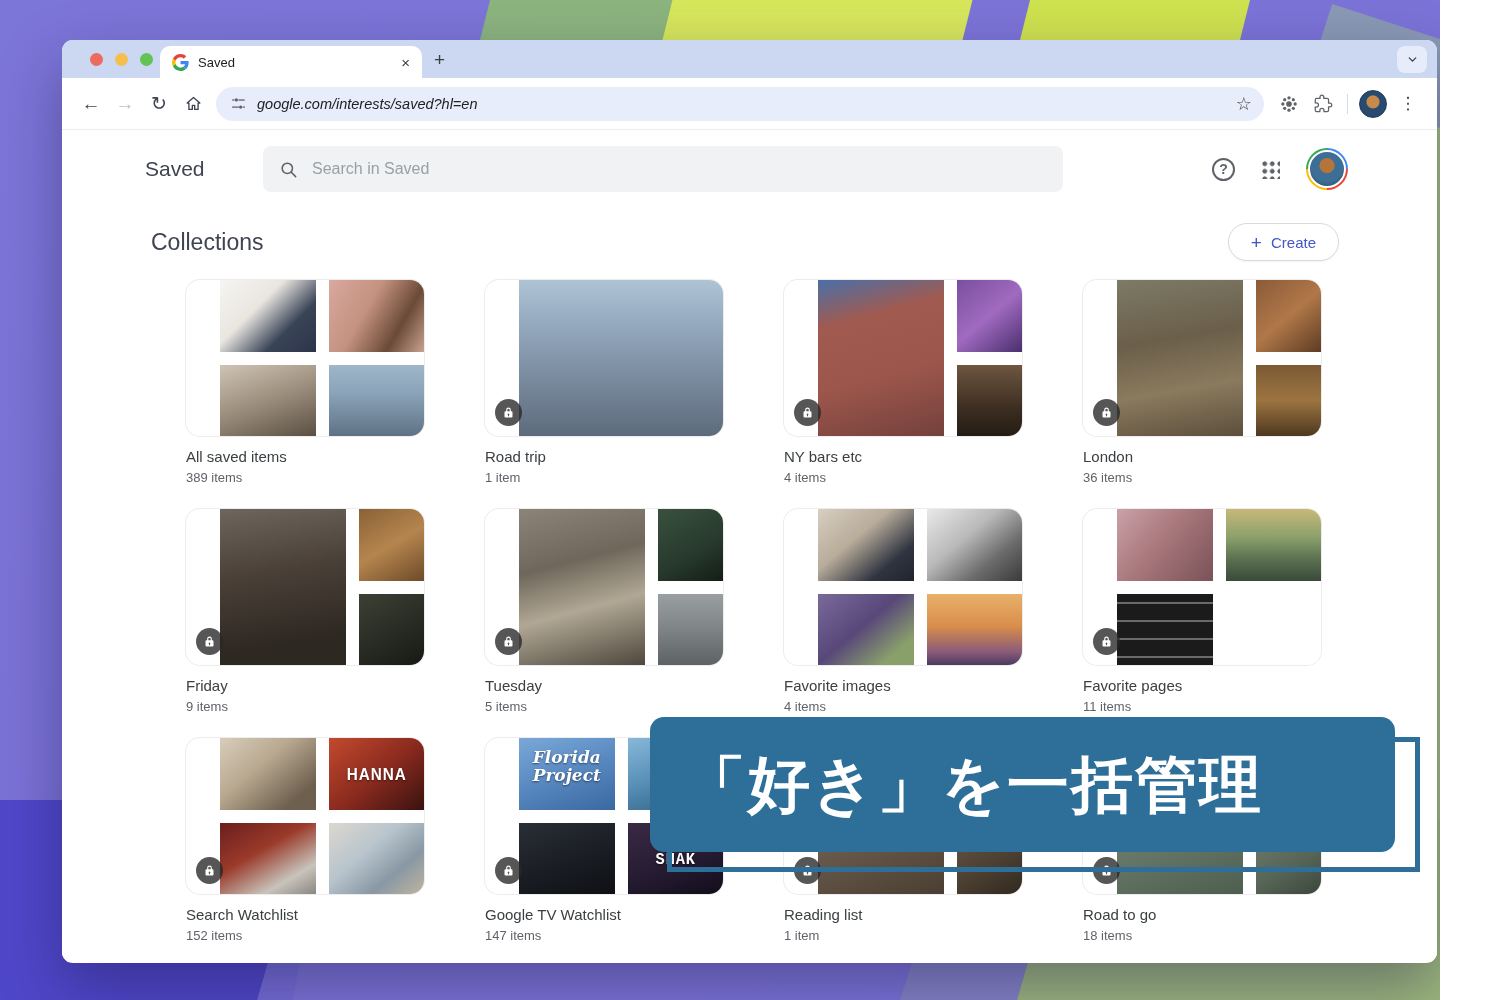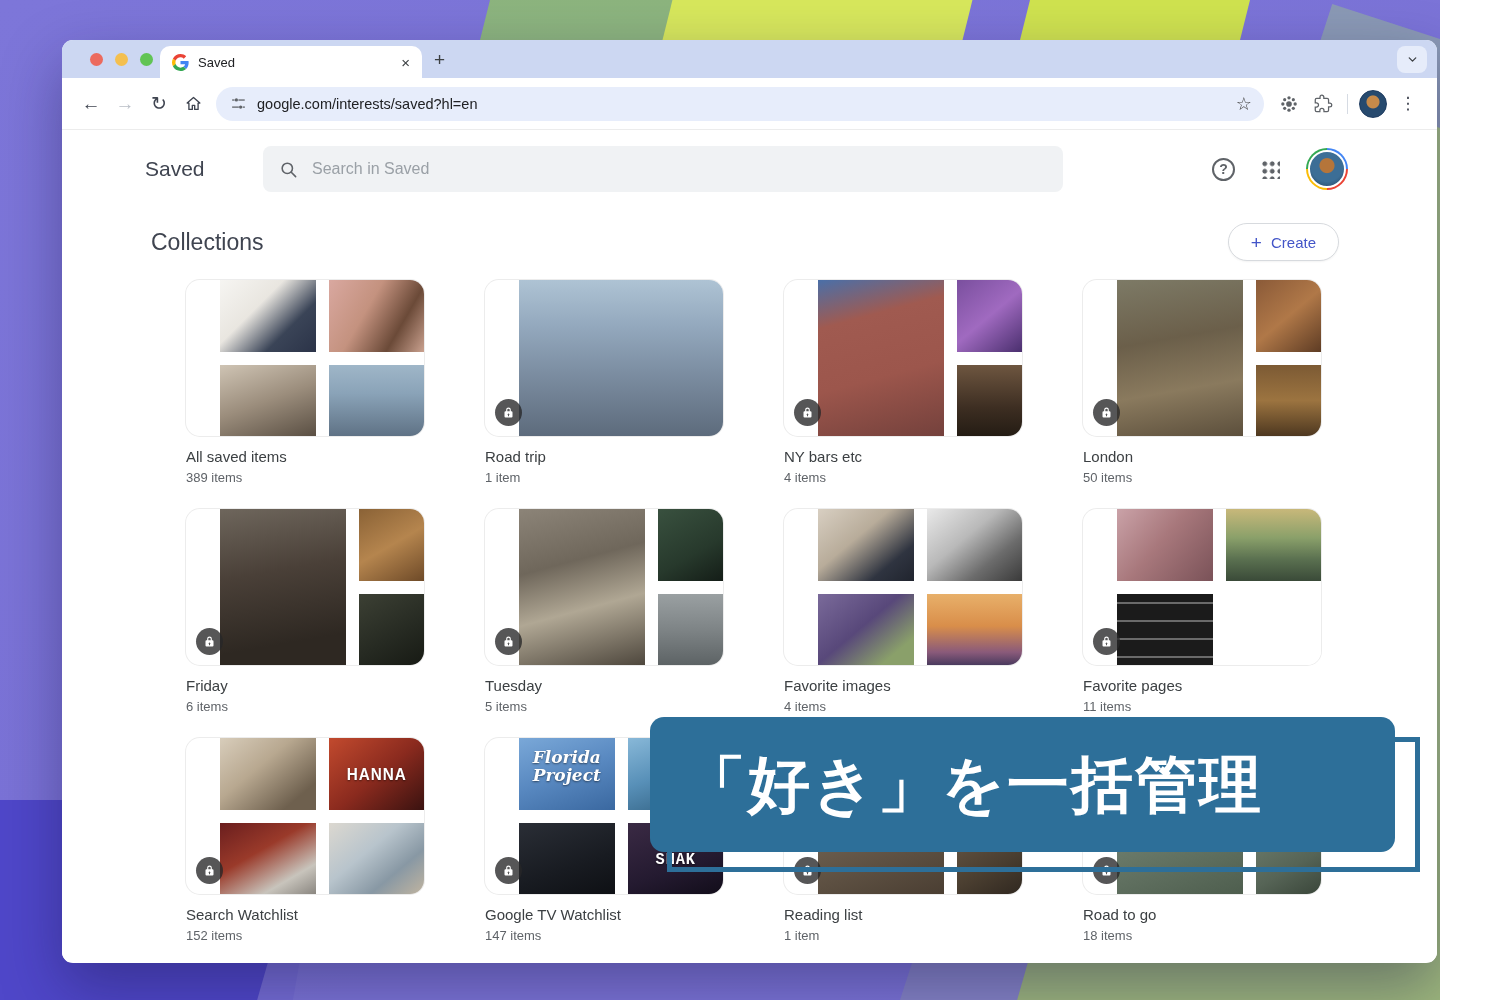--- a/index.html
+++ b/index.html
@@ -27,21 +27,21 @@
   .tab { position:absolute; left:98px; top:6px; width:262px; height:32px; background:#fff; border-radius:10px 10px 0 0; display:flex; align-items:center; padding:0 12px; gap:9px; }
   .tab-title { font-size:13px; color:#202124; flex:1; }
   .tab-close { font-size:15px; color:#3c4043; cursor:default; }
   .newtab-btn { position:absolute; left:372px; top:10px; font-size:19px; color:#3c4043; line-height:20px; }
   .tabstrip-chevron { position:absolute; right:10px; top:6px; width:30px; height:27px; background:#e6ecfa; border-radius:8px; display:flex; align-items:center; justify-content:center; color:#3c4043; }
 
   .toolbar { height:52px; background:#fff; display:flex; align-items:center; padding:0 12px; border-bottom:1px solid #ececec; }
   .tb-btn { width:34px; height:34px; display:flex; align-items:center; justify-content:center; font-size:19px; color:#3f4450; border-radius:50%; }
   .tb-btn.disabled { color:#b9bec6; }
   .urlpill { flex:1; height:34px; margin:0 8px 0 6px; background:#e7edfb; border-radius:17px; display:flex; align-items:center; padding:0 6px 0 14px; gap:10px; }
-  .url-text { flex:1; font-size:14.5px; color:#202124; }
+  .url-text { flex:1; font-size:14.5px; color:#202124;font-style:italic; }
   .star { font-size:18px; color:#444; padding-right:6px; }
   .tb-divider { width:1px; height:20px; background:#d6dbe3; margin:0 7px; }
   .tb-avatar { width:28px; height:28px; border-radius:50%; background:radial-gradient(circle at 50% 42%, #c78a4a 0 6px, #274a6e 7px 100%); border:1px solid #1d3a5f; margin:0 4px; }
   .kebab { font-size:17px; color:#3f4450; letter-spacing:0; }
 
   
   .page { position:relative; height:832px; background:#fff; padding:0 89px; }
   .page-header { display:flex; align-items:center; height:78px; }
   .app-title { font-size:21px; color:#3f4450; margin-left:-6px; width:118px; }
   .searchbar { width:800px; height:46px; background:#f0f2f4; border-radius:8px; display:flex; align-items:center; padding:0 16px; gap:14px; }
@@ -256,37 +256,37 @@
                 <div class="tile" style="background: linear-gradient(140deg, rgb(138, 90, 56), rgb(176, 120, 72) 50%, rgb(94, 60, 36));"></div>
                 <div class="tile" style="background: linear-gradient(rgb(124, 90, 52), rgb(156, 116, 64) 50%, rgb(78, 56, 32));"></div>
               </div>
               <div class="lock">
                 <svg width="13" height="13" viewBox="0 0 24 24">
                   <path fill="#fff" d="M12 2.8a4.3 4.3 0 0 0-4.3 4.3v2.7H6.6a2 2 0 0 0-2 2v7.4a2 2 0 0 0 2 2h10.8a2 2 0 0 0 2-2v-7.4a2 2 0 0 0-2-2h-1.1V7.1A4.3 4.3 0 0 0 12 2.8zm-2.2 7V7.1a2.2 2.2 0 1 1 4.4 0v2.7H9.8zM12 14a1.7 1.7 0 0 1 .9 3.1v1.6h-1.8v-1.6A1.7 1.7 0 0 1 12 14z"></path>
                 </svg>
               </div>
             </div>
             <div class="card-title">London</div>
-            <div class="card-count">50 items</div>
+            <div class="card-count">36 items</div>
           </div>
           <div class="card-wrap">
             <div class="card">
               <div class="tiles leftBig">
                 <div class="tile" style="background: linear-gradient(170deg, rgb(110, 102, 92), rgb(74, 64, 56) 40%, rgb(46, 40, 34) 82%);"></div>
                 <div class="tile" style="background: linear-gradient(150deg, rgb(138, 98, 54), rgb(181, 133, 78) 50%, rgb(110, 74, 40));"></div>
                 <div class="tile" style="background: linear-gradient(150deg, rgb(60, 64, 52), rgb(38, 42, 34) 58%, rgb(23, 26, 20));"></div>
               </div>
               <div class="lock">
                 <svg width="13" height="13" viewBox="0 0 24 24">
                   <path fill="#fff" d="M12 2.8a4.3 4.3 0 0 0-4.3 4.3v2.7H6.6a2 2 0 0 0-2 2v7.4a2 2 0 0 0 2 2h10.8a2 2 0 0 0 2-2v-7.4a2 2 0 0 0-2-2h-1.1V7.1A4.3 4.3 0 0 0 12 2.8zm-2.2 7V7.1a2.2 2.2 0 1 1 4.4 0v2.7H9.8zM12 14a1.7 1.7 0 0 1 .9 3.1v1.6h-1.8v-1.6A1.7 1.7 0 0 1 12 14z"></path>
                 </svg>
               </div>
             </div>
             <div class="card-title">Friday</div>
-            <div class="card-count">6 items</div>
+            <div class="card-count">9 items</div>
           </div>
           <div class="card-wrap">
             <div class="card">
               <div class="tiles leftBig">
                 <div class="tile" style="background: linear-gradient(165deg, rgb(140, 132, 120), rgb(111, 103, 91) 35%, rgb(176, 167, 148) 62%, rgb(78, 71, 61));"></div>
                 <div class="tile" style="background: linear-gradient(150deg, rgb(57, 81, 63), rgb(39, 57, 44) 60%, rgb(20, 29, 23));"></div>
                 <div class="tile" style="background: linear-gradient(rgb(154, 160, 162), rgb(126, 132, 134) 50%, rgb(93, 99, 101));"></div>
               </div>
               <div class="lock">
                 <svg width="13" height="13" viewBox="0 0 24 24">

